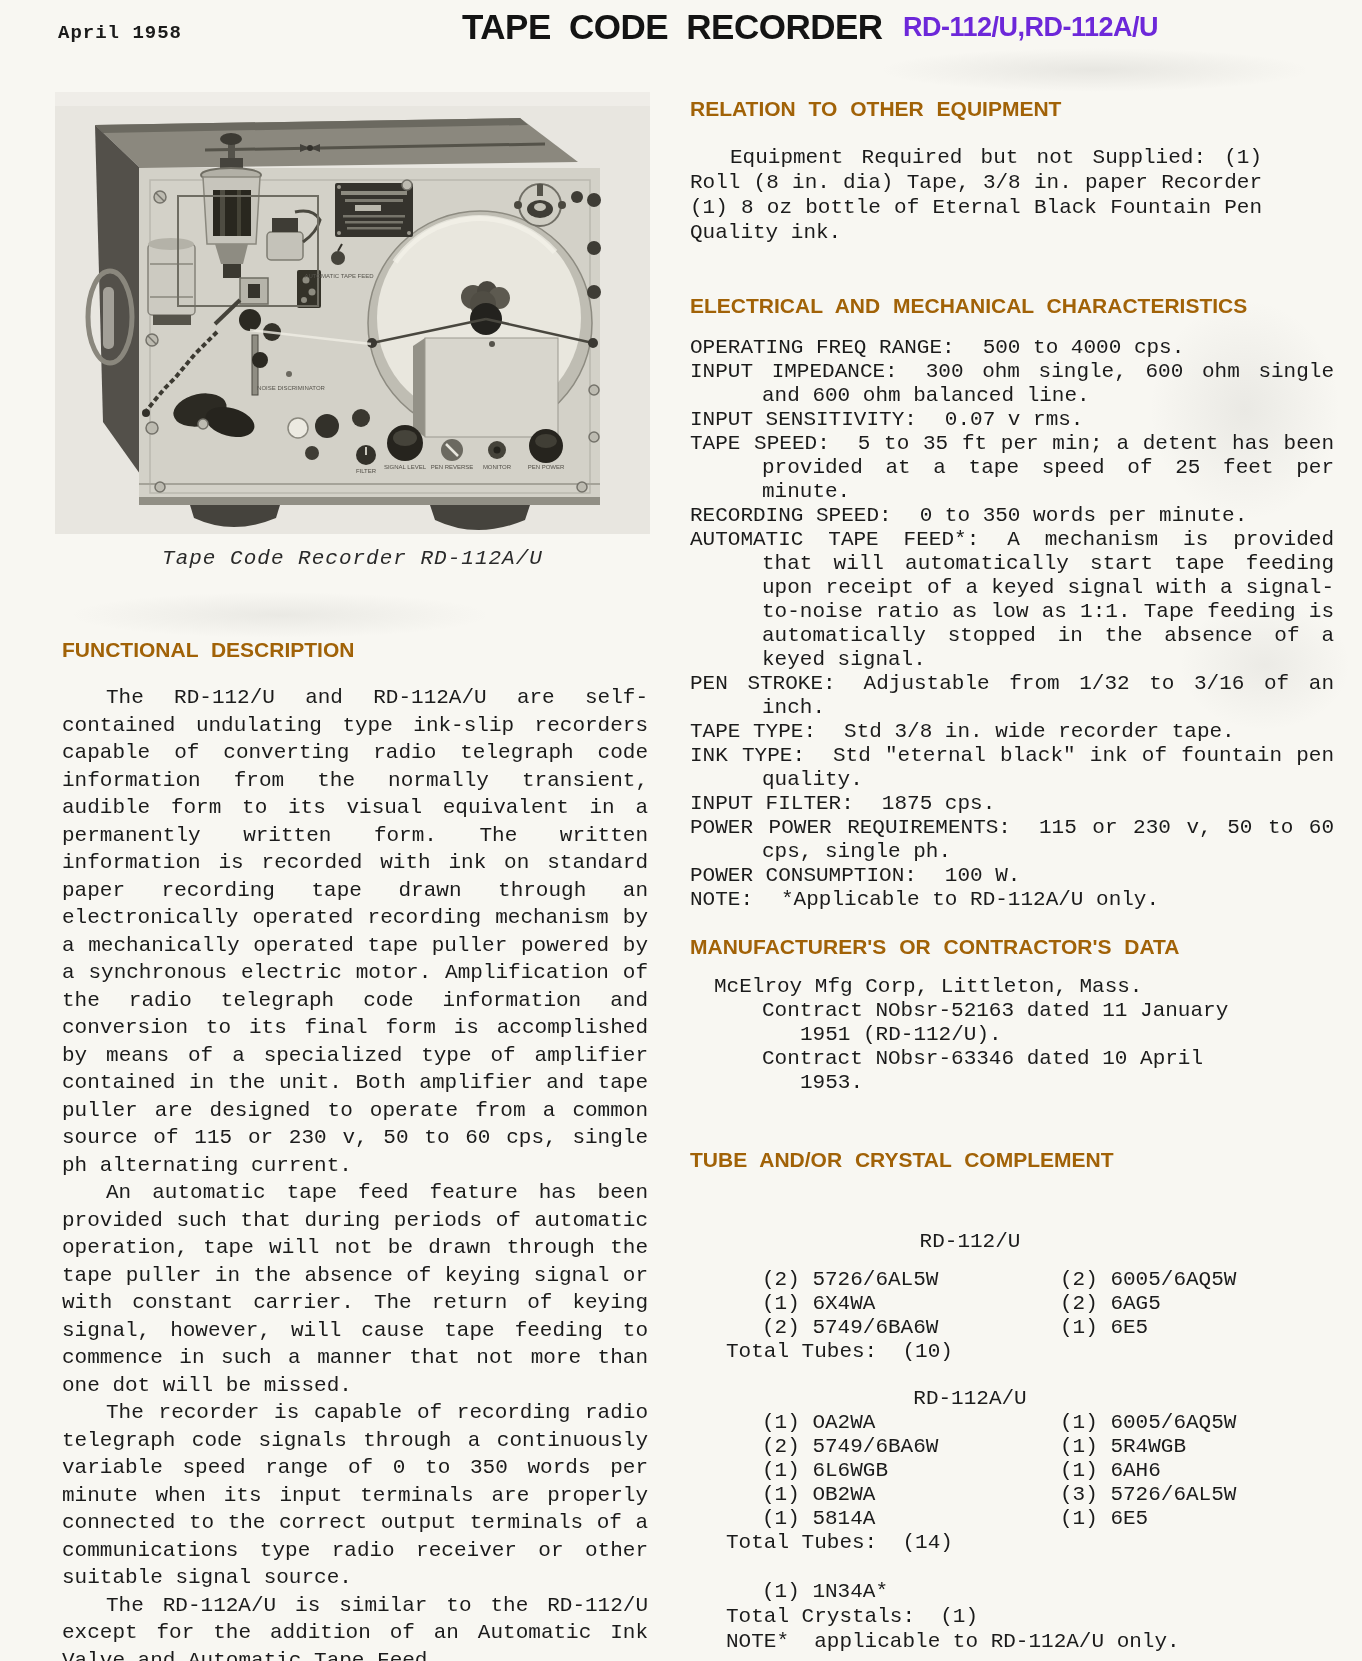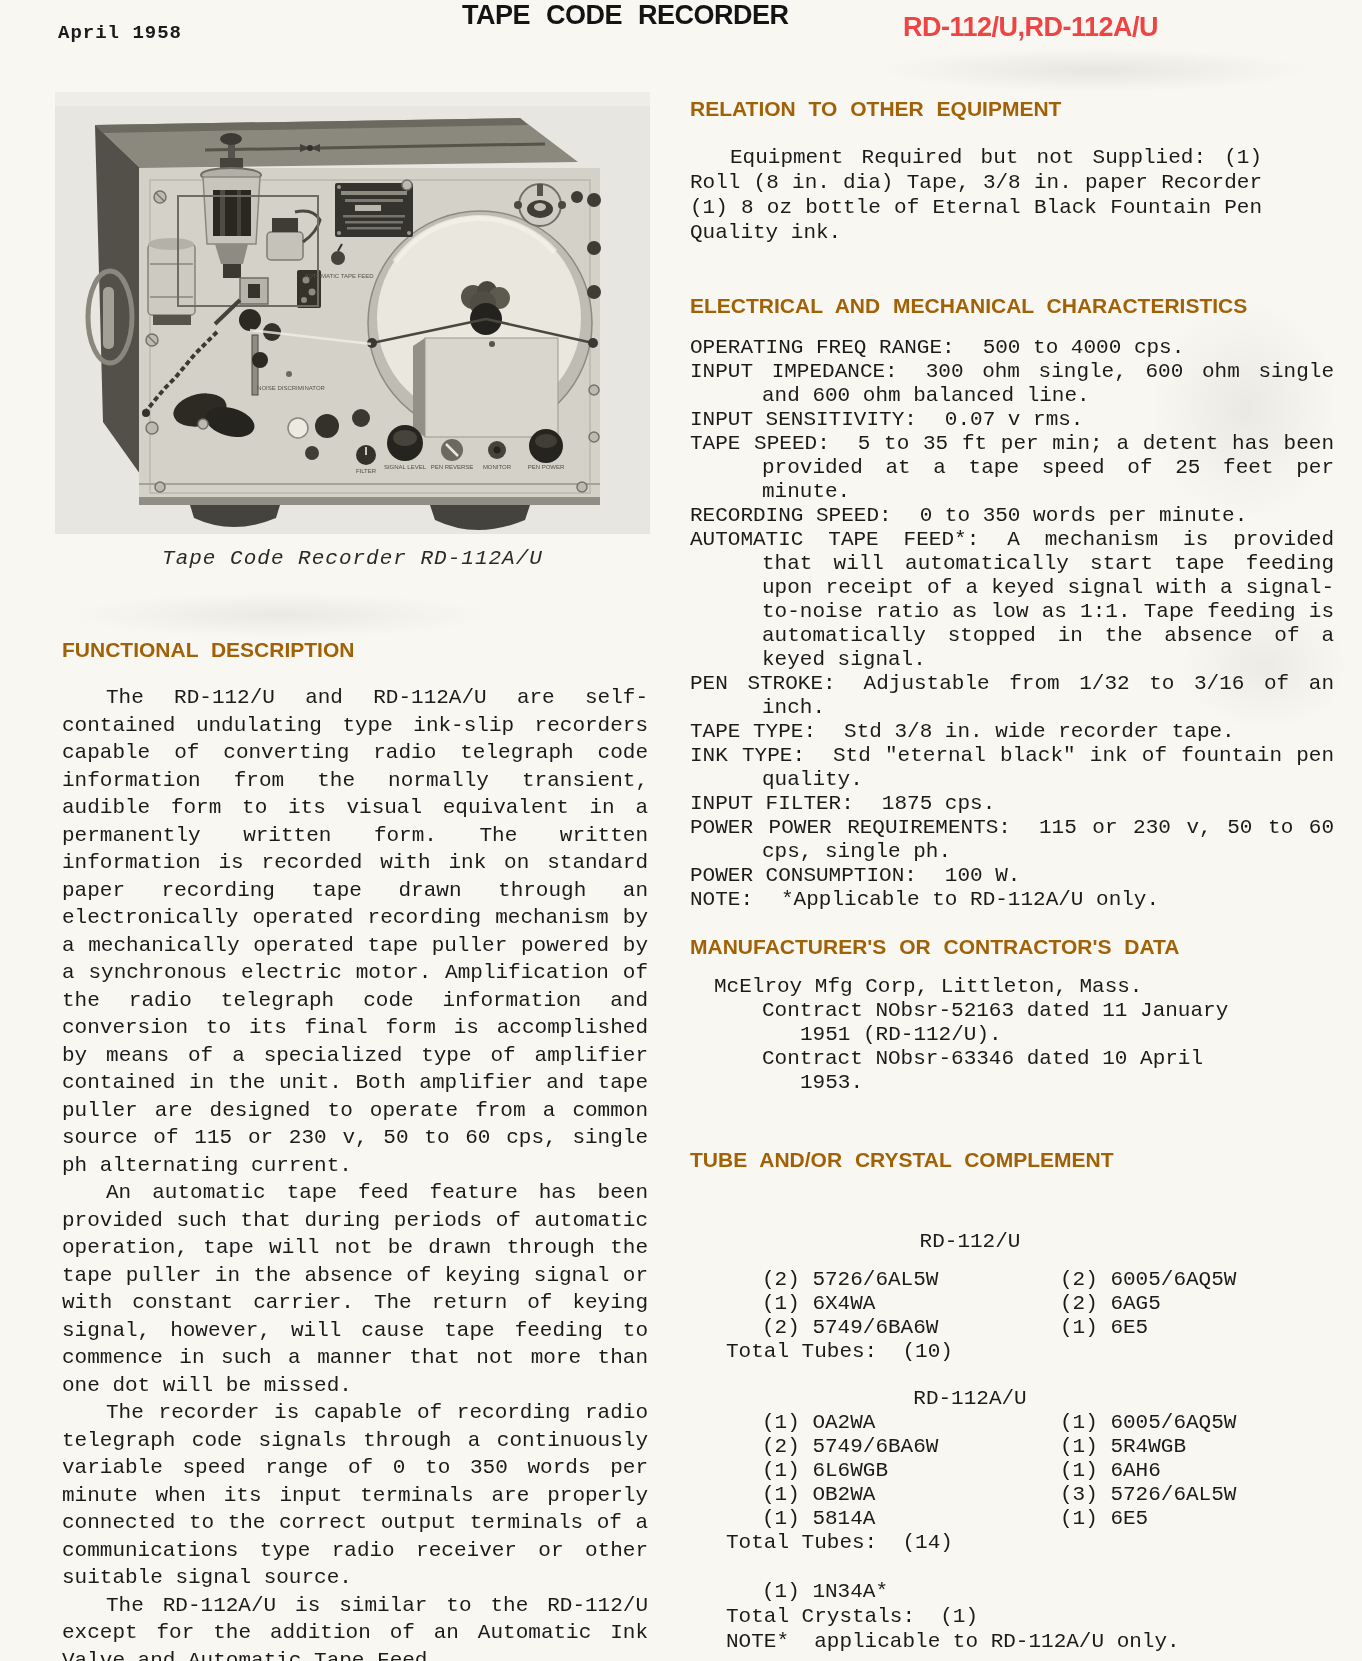--- a/index.html
+++ b/index.html
@@ -5,24 +5,24 @@
   html,body{margin:0;padding:0;}
   body{
     width:1362px;height:1661px;position:relative;
     background:#f8f7f2;color:#1b1b1b;
     font-family:"Liberation Mono",monospace;
     overflow:hidden;
   }
   .abs{position:absolute;}
   
   .date{left:58px;top:22px;font-size:19px;font-weight:bold;letter-spacing:1px;}
-  .title{left:462px;top:0;font-family:"Liberation Sans",sans-serif;font-weight:700;
-         font-size:27px;letter-spacing:-0.5px;word-spacing:9px;color:#141414;}
+  .title{left:462px;top:7px;font-family:"Liberation Sans",sans-serif;font-weight:700;
+         font-size:35px;letter-spacing:-0.5px;word-spacing:9px;color:#141414;}
   .model{left:903px;top:12px;font-family:"Liberation Sans",sans-serif;font-weight:700;
-         font-size:27px;letter-spacing:-0.5px;color:#ef4444;}
+         font-size:27px;letter-spacing:-0.5px;color:#6d28d9;}
   
   .photo{left:55px;top:92px;width:595px;height:442px;background:#e8e6e0;}
   .caption{left:55px;top:547px;width:595px;text-align:center;font-style:italic;
            font-size:21px;letter-spacing:1px;color:#2a2a2a;}
   
   .h2{font-family:"Liberation Sans",sans-serif;font-weight:700;font-size:21px;
       letter-spacing:0px;word-spacing:7px;color:#a16207;margin:0;}
   
   .fd-head{left:62px;top:638px;}
   .leftcol{left:62px;top:684px;width:586px;font-size:21px;line-height:27.5px;

